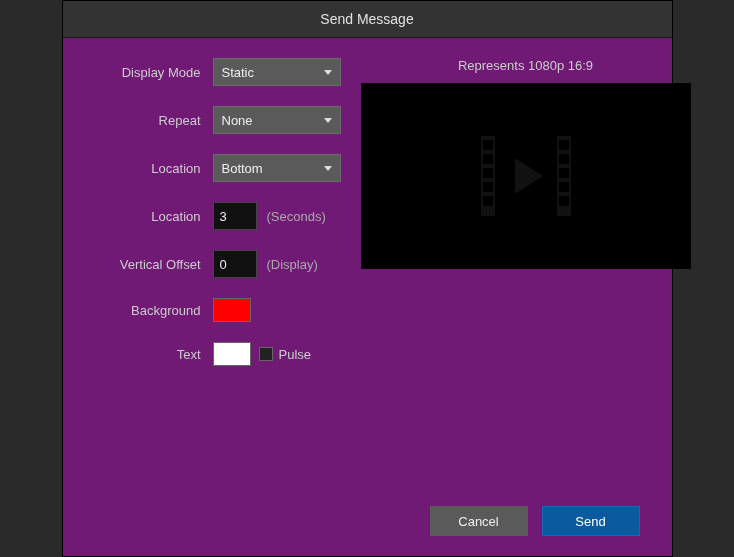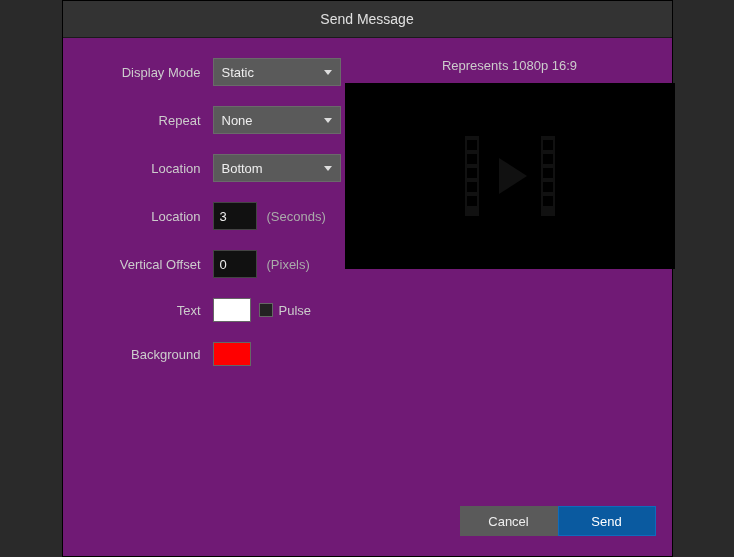--- a/index.html
+++ b/index.html
@@ -30,21 +30,21 @@
   }
   .body {
     flex: 1;
     position: relative;
     padding: 20px 20px 10px 20px;
     display: flex;
     flex-direction: column;
   }
   .top-area {
     display: flex;
-    gap: 4px;
+    gap: 20px;
   }
   .form-col {
     width: 330px;
   }
   .form-row {
     display: flex;
     align-items: center;
     margin-bottom: 20px;
   }
   .form-label {
@@ -155,21 +155,22 @@
     border: 1px solid #555;
     display: flex;
     align-items: center;
     justify-content: center;
     cursor: pointer;
     color: #bbb;
   }
   .footer {
     display: flex;
     justify-content: flex-end;
-    padding: 16px 16px 20px 20px;
+    gap: 14px;
+    padding: 16px 32px 20px 20px;
   }
   .btn {
     width: 98px;
     height: 30px;
     border: none;
     font-size: 13px;
     cursor: pointer;
     display: flex;
     align-items: center;
     justify-content: center;
@@ -223,33 +224,33 @@
 
         <div class="form-row">
           <div class="form-label">Location</div>
           <input class="numfield" value="3" style="">
           <span class="unit">(Seconds)</span>
         </div>
 
         <div class="form-row">
           <div class="form-label">Vertical Offset</div>
           <input class="numfield" value="0" style="">
-          <span class="unit">(Pixels)</span>
+          <span class="unit">(Display)</span>
+        </div>
+
+        <div class="form-row">
+          <div class="form-label">Background</div>
+          <div class="color-swatch color-red" title="#ff0000"></div>
         </div>
 
         <div class="form-row">
           <div class="form-label">Text</div>
           <div class="color-swatch color-white" title="#ffffff"></div>
           <div class="checkbox"></div>
           <span class="checkbox-label">Pulse</span>
-        </div>
-
-        <div class="form-row">
-          <div class="form-label">Background</div>
-          <div class="color-swatch color-red" title="#ff0000"></div>
         </div>
 
 
       </div>
 
       <div class="preview-col">
         <div class="preview-caption">Represents 1080p 16:9</div>
         <div class="preview-box">
           <svg class="film-icon" width="90" height="80" viewBox="0 0 90 80">
             <rect x="0" y="0" width="14" height="80" fill="#444"></rect>

